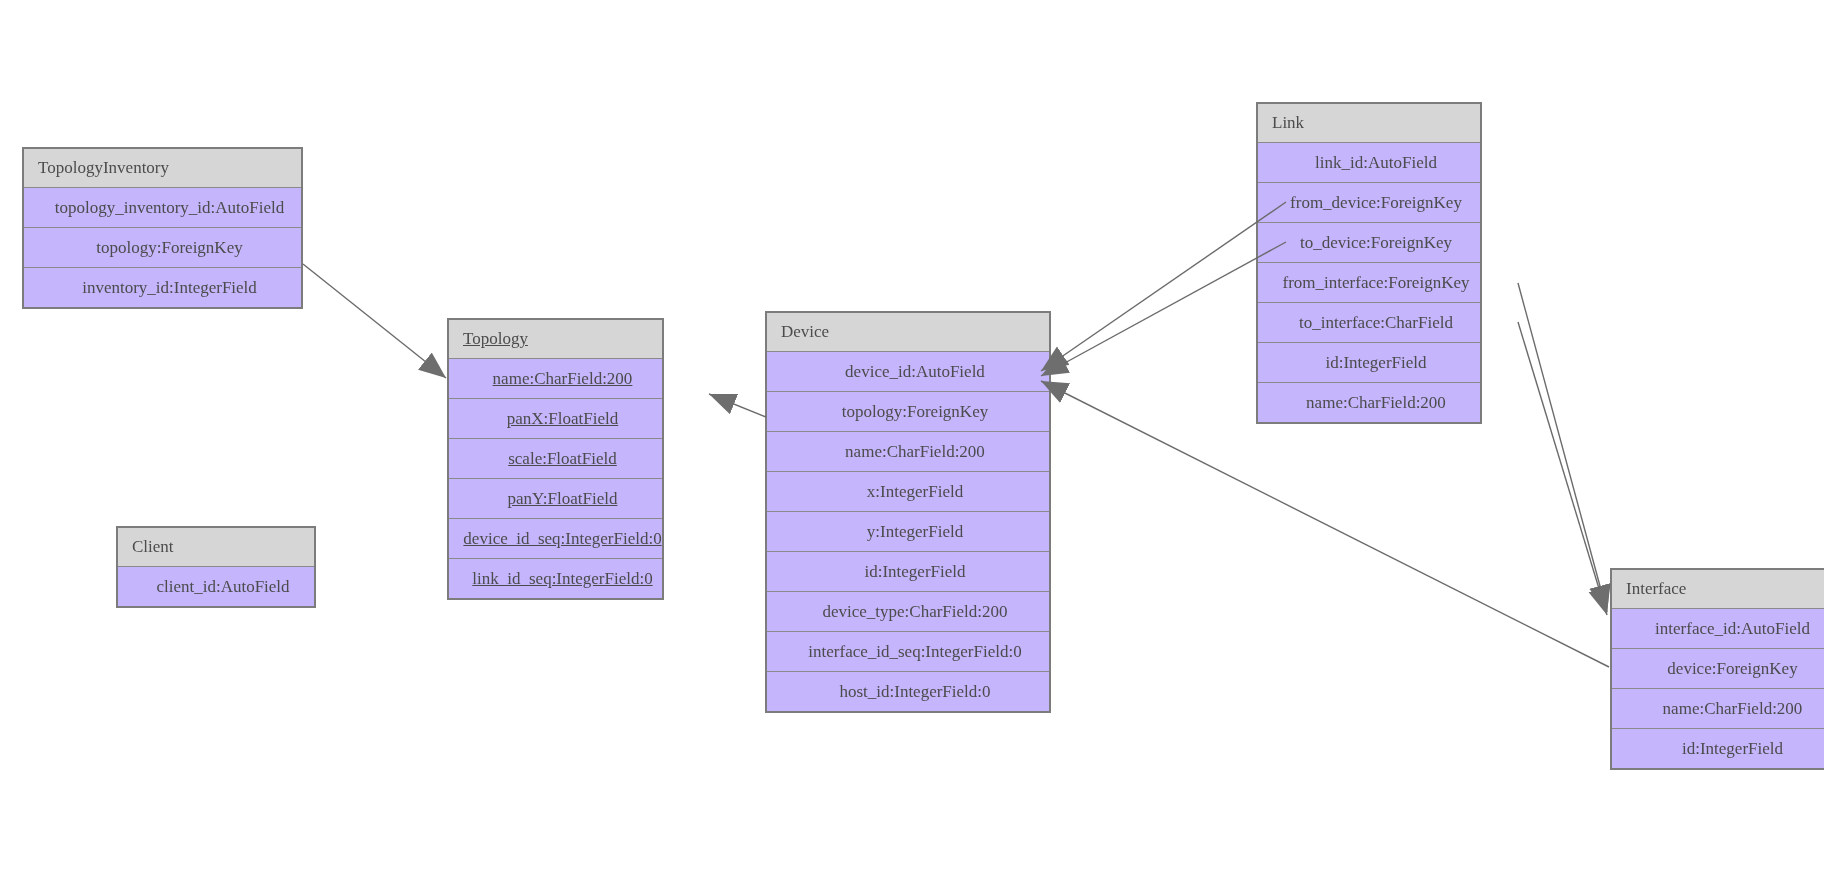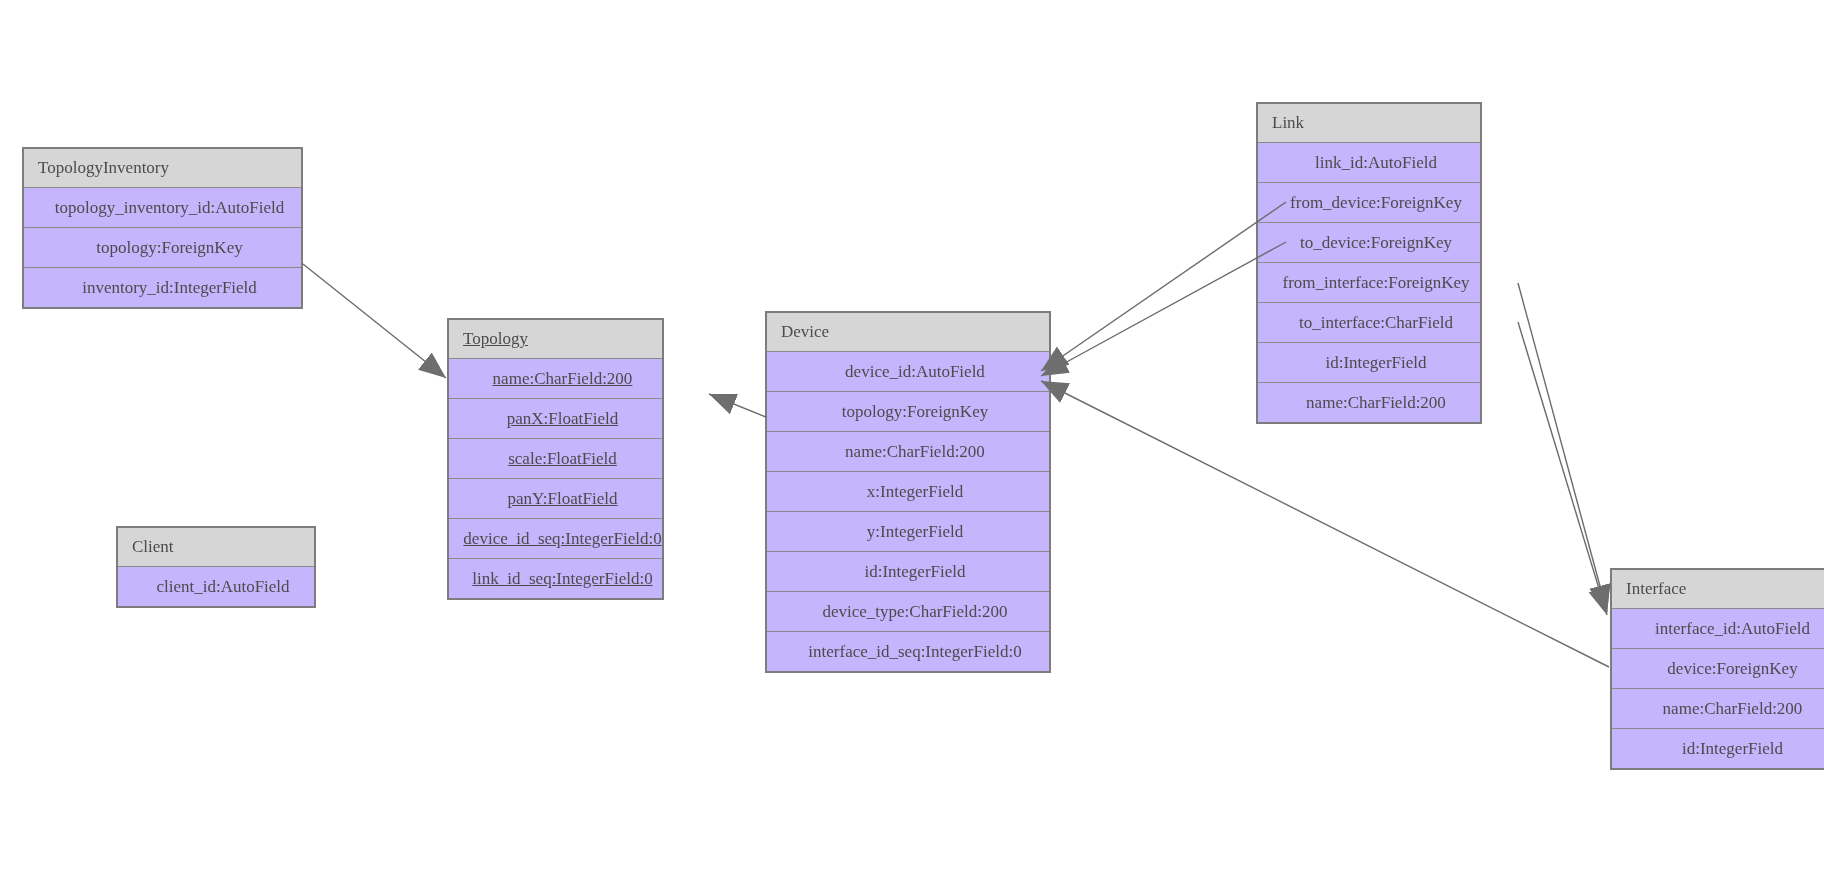--- a/index.html
+++ b/index.html
@@ -91,20 +91,21 @@
     <div class="entity" style="left: 765px; top: 311px; width: 286px;">
       <div class="entity-header">Device</div>
       <div class="entity-row">device_id:AutoField</div>
       <div class="entity-row">topology:ForeignKey</div>
       <div class="entity-row">name:CharField:200</div>
       <div class="entity-row">x:IntegerField</div>
       <div class="entity-row">y:IntegerField</div>
       <div class="entity-row">id:IntegerField</div>
       <div class="entity-row">device_type:CharField:200</div>
       <div class="entity-row">interface_id_seq:IntegerField:0</div>
+      <div class="entity-row">host_id:IntegerField:0</div>
     </div>
     <div class="entity" style="left: 1256px; top: 102px; width: 226px;">
       <div class="entity-header">Link</div>
       <div class="entity-row">link_id:AutoField</div>
       <div class="entity-row">from_device:ForeignKey</div>
       <div class="entity-row">to_device:ForeignKey</div>
       <div class="entity-row">from_interface:ForeignKey</div>
       <div class="entity-row">to_interface:CharField</div>
       <div class="entity-row">id:IntegerField</div>
       <div class="entity-row">name:CharField:200</div>

